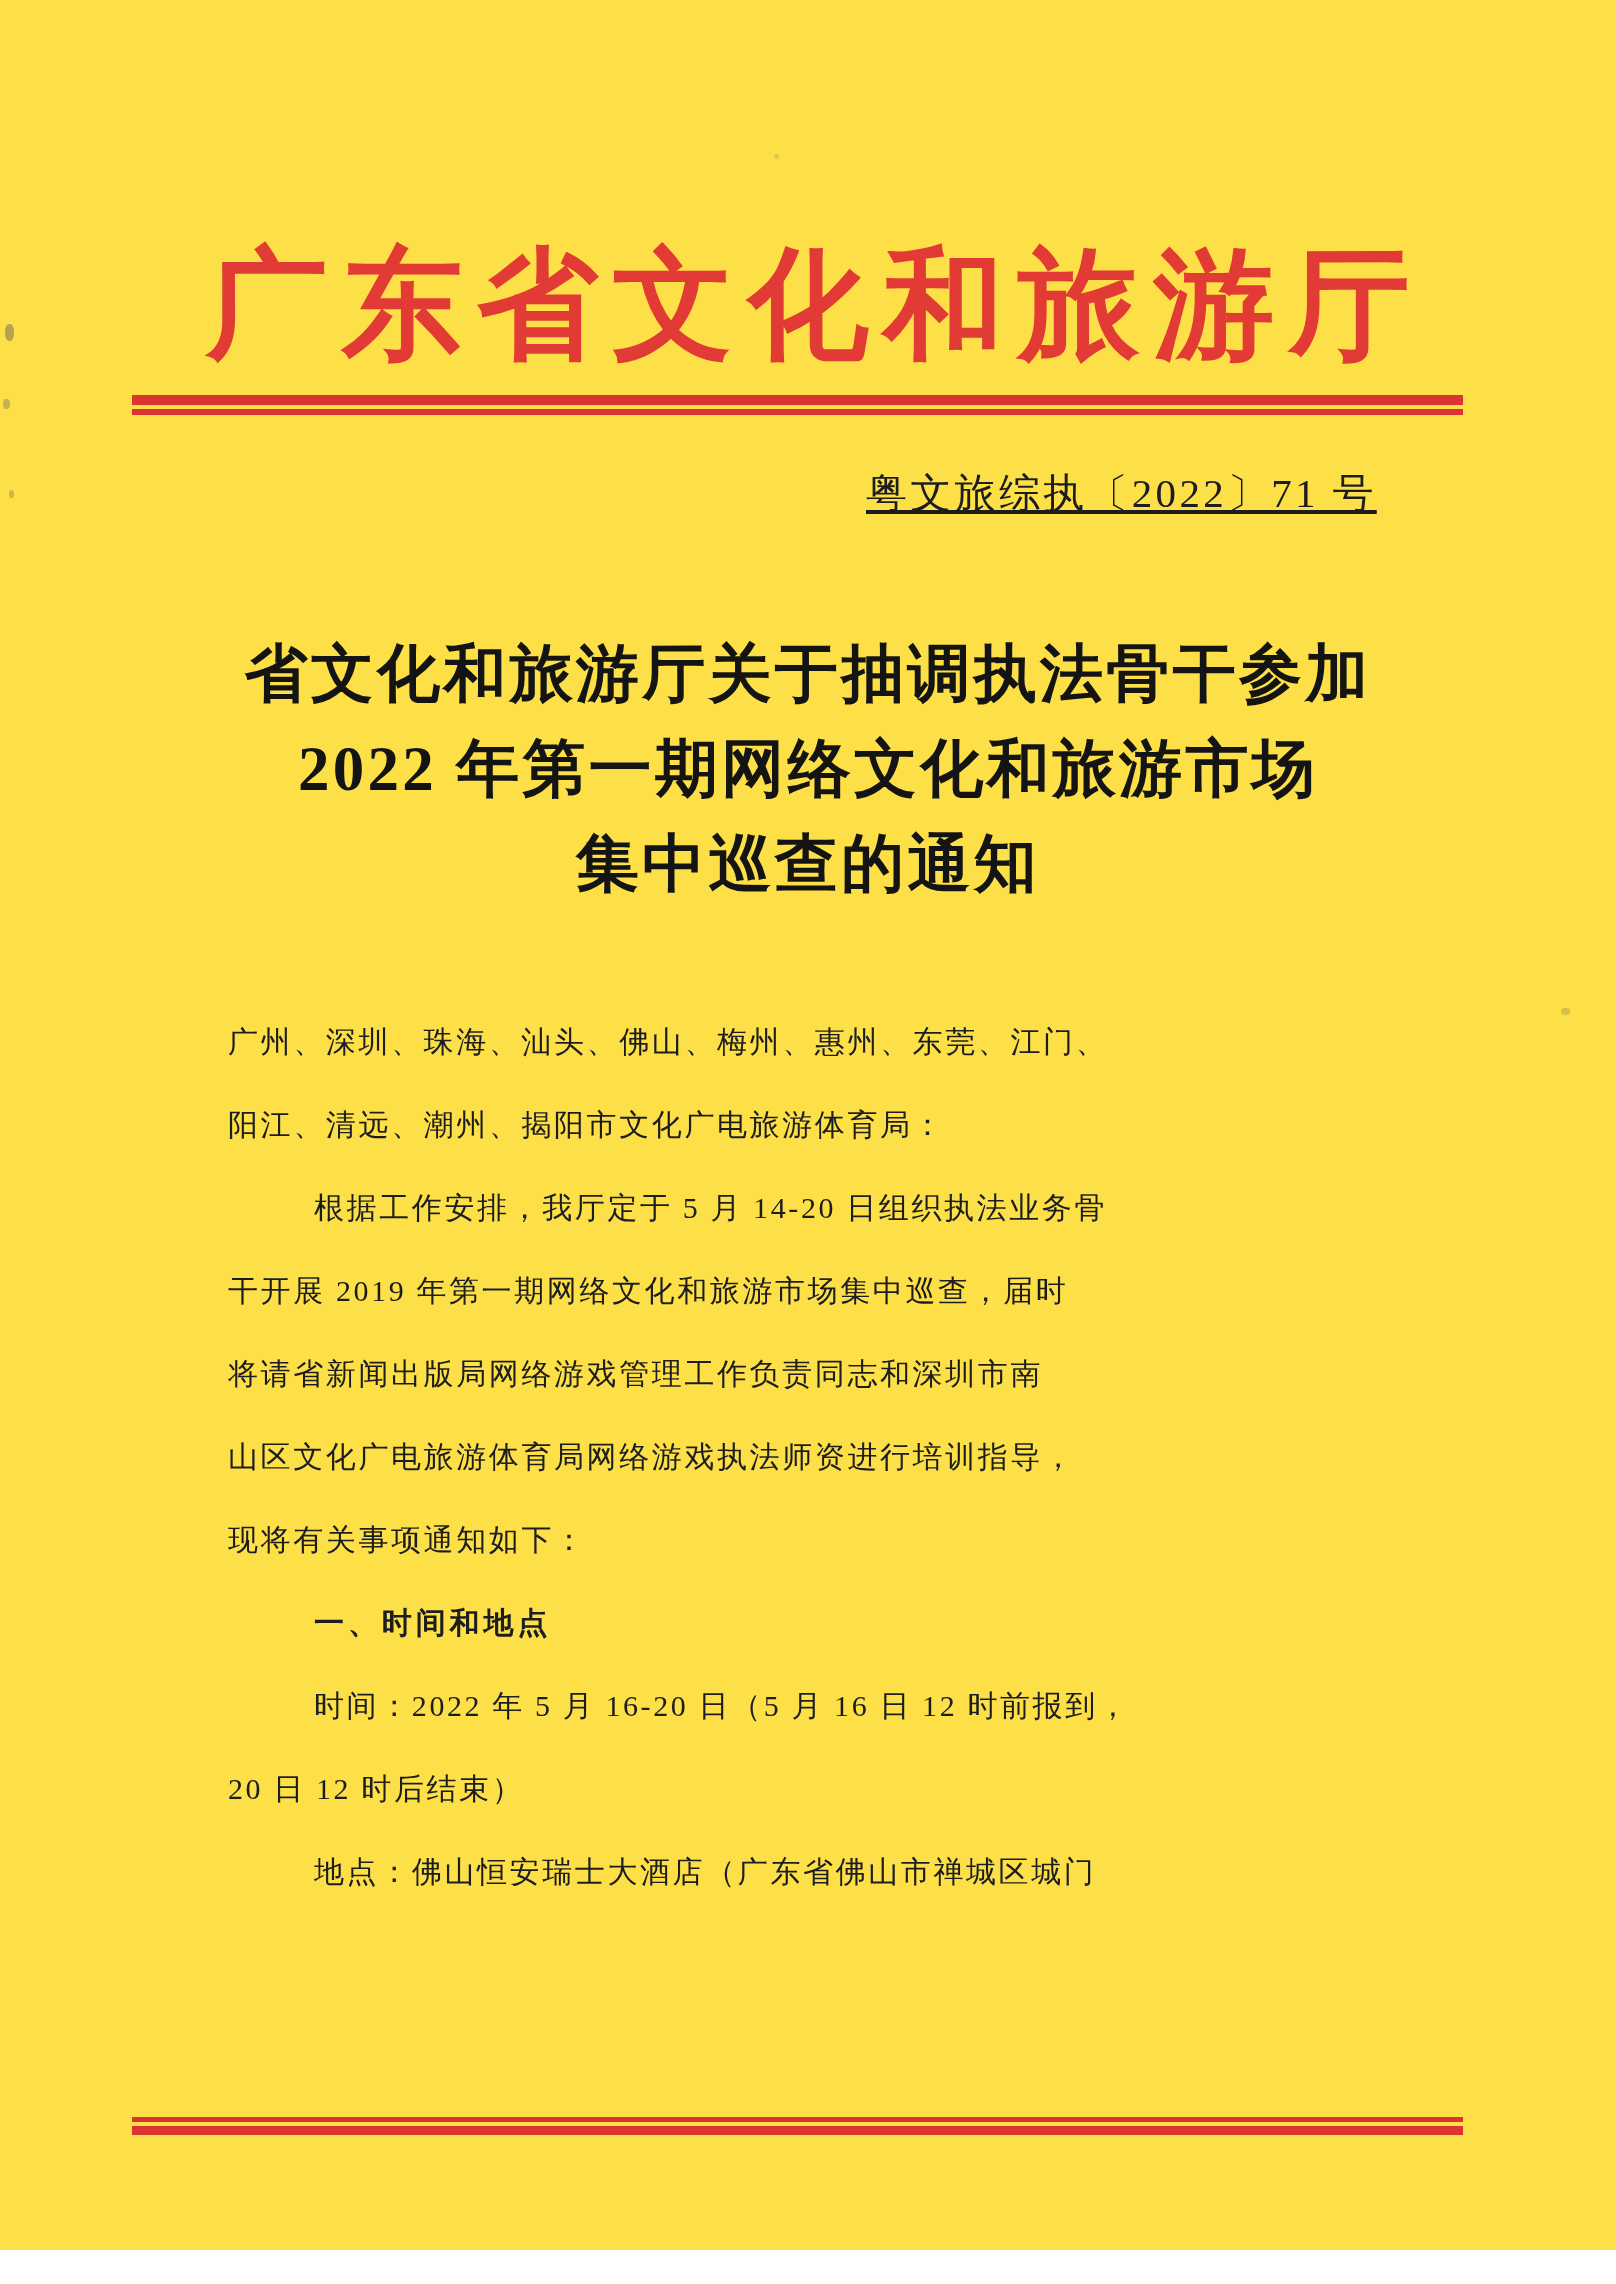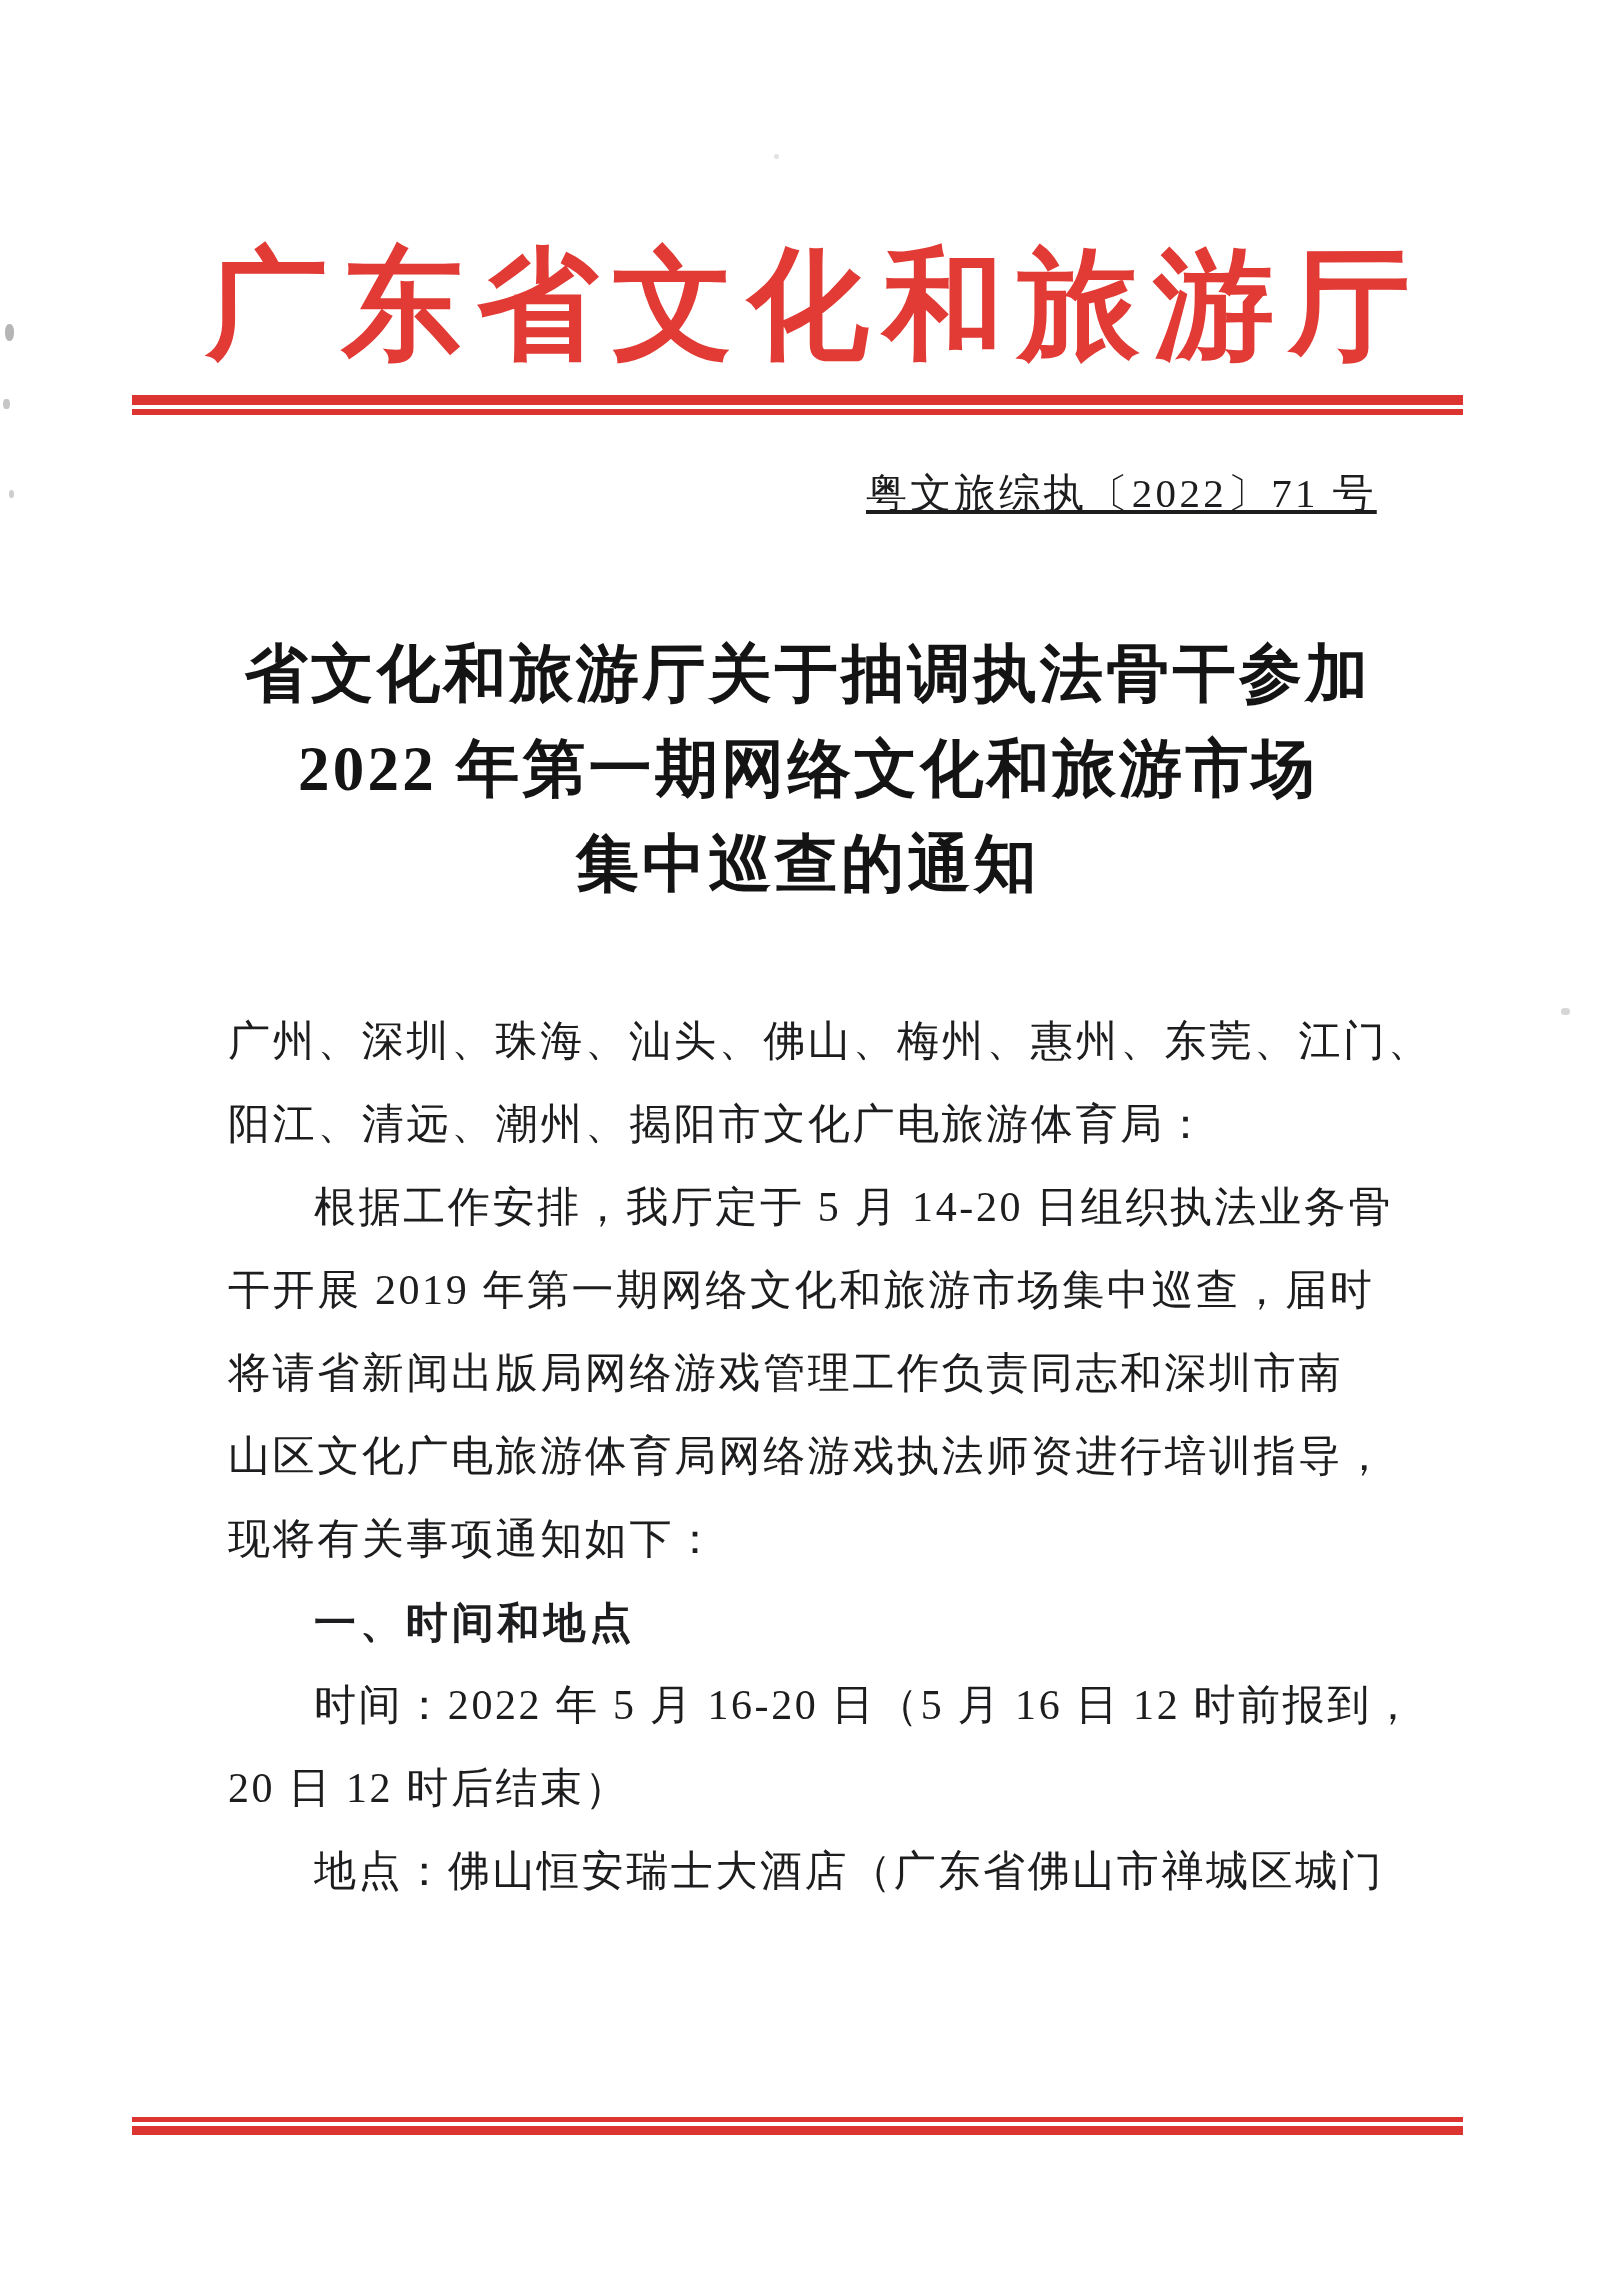--- a/index.html
+++ b/index.html
@@ -1,20 +1,20 @@
 <!DOCTYPE html>
 <html style="font-size:10.4px"><head>
 <meta charset="utf-8">
 <style>
   html, body { margin: 0; padding: 0; background: #e9e9e9; }
   .page {
     position: relative;
     width: 1616px;
     height: 2284px;
-    background: #ffffff;
+    background: #fde047;
     overflow: hidden;
     font-family: "Liberation Serif", "DejaVu Serif", serif;
   }
   
   .scan-edge {
     position: absolute; left: 0; bottom: 0; width: 100%; height: 34px;
     background: #ffffff;
   }
   
   .org-name {
@@ -43,21 +43,21 @@
     position: absolute; top: 627px; left: 0; width: 100%;
     text-align: center;
     font-size: 63px; line-height: 95px;
     font-weight: 700;
     color: #141414;
     letter-spacing: 3.3px;
   }
   
   .body-block {
     position: absolute; top: 1000px; left: 228px; width: 1228px;
-    font-size: 42px; line-height: 83px;
+    font-size: 30px; line-height: 83px;
     color: #1d1d1f;
     letter-spacing: 2.6px;
   }
   .bline { height: 83px; white-space: nowrap; }
   .indent { padding-left: 86px; }
   .heading {
     font-family: "Liberation Sans", "DejaVu Sans", sans-serif;
     font-weight: 700;
     letter-spacing: 3.9px;
   }

